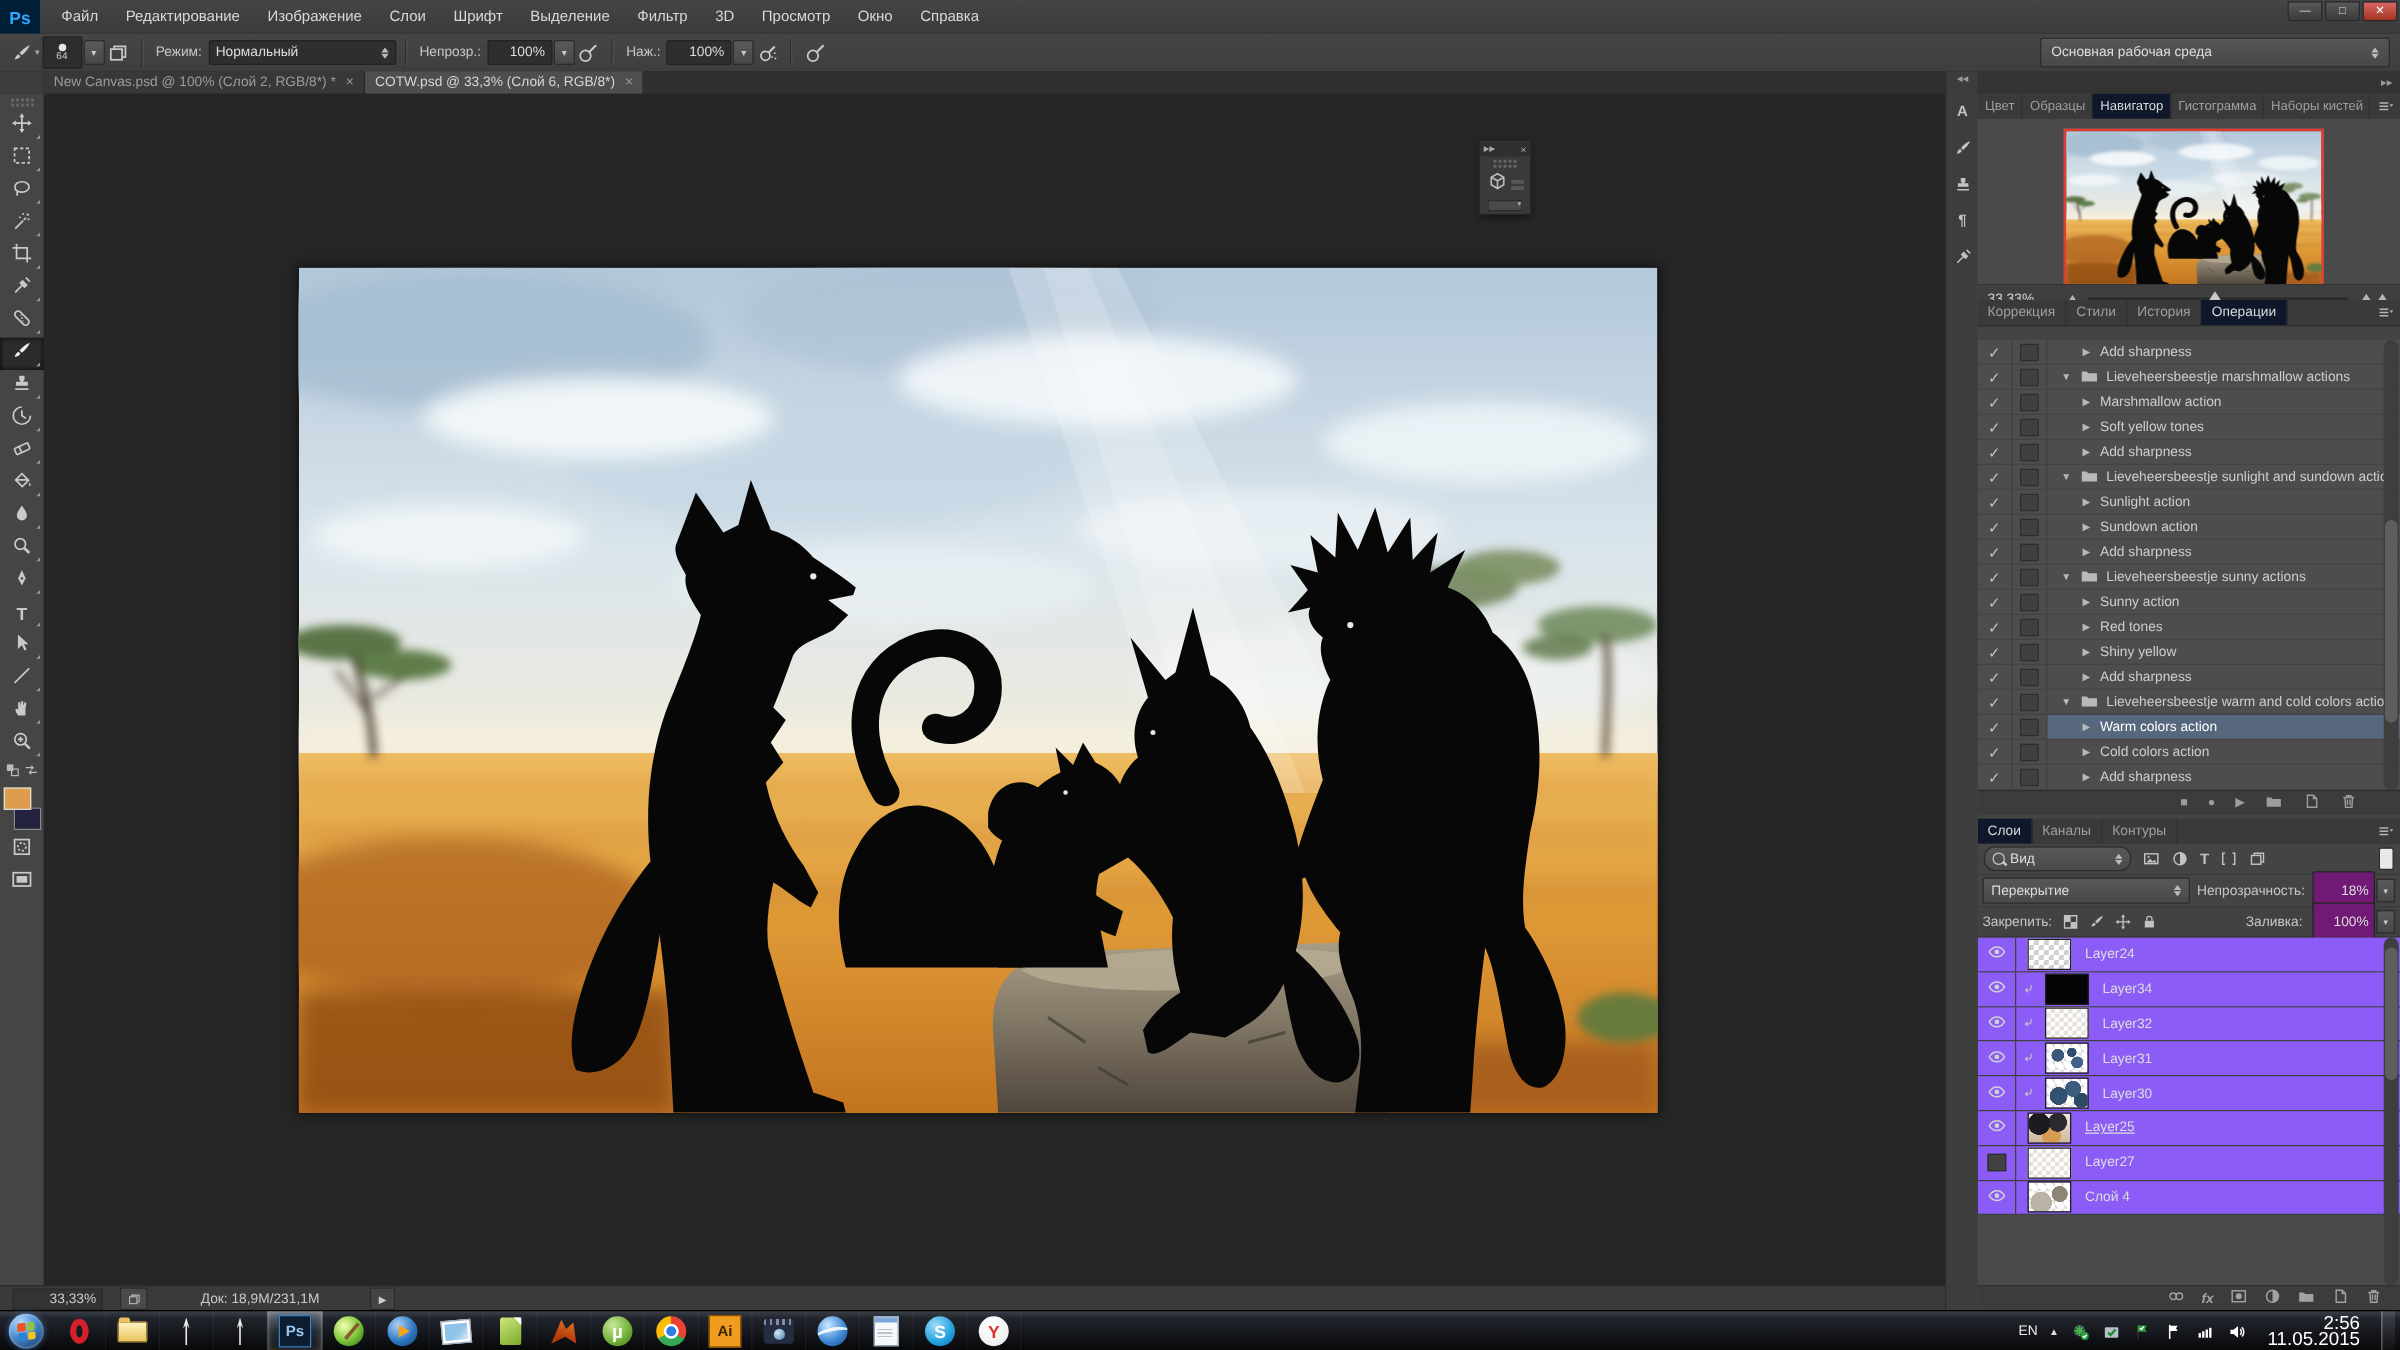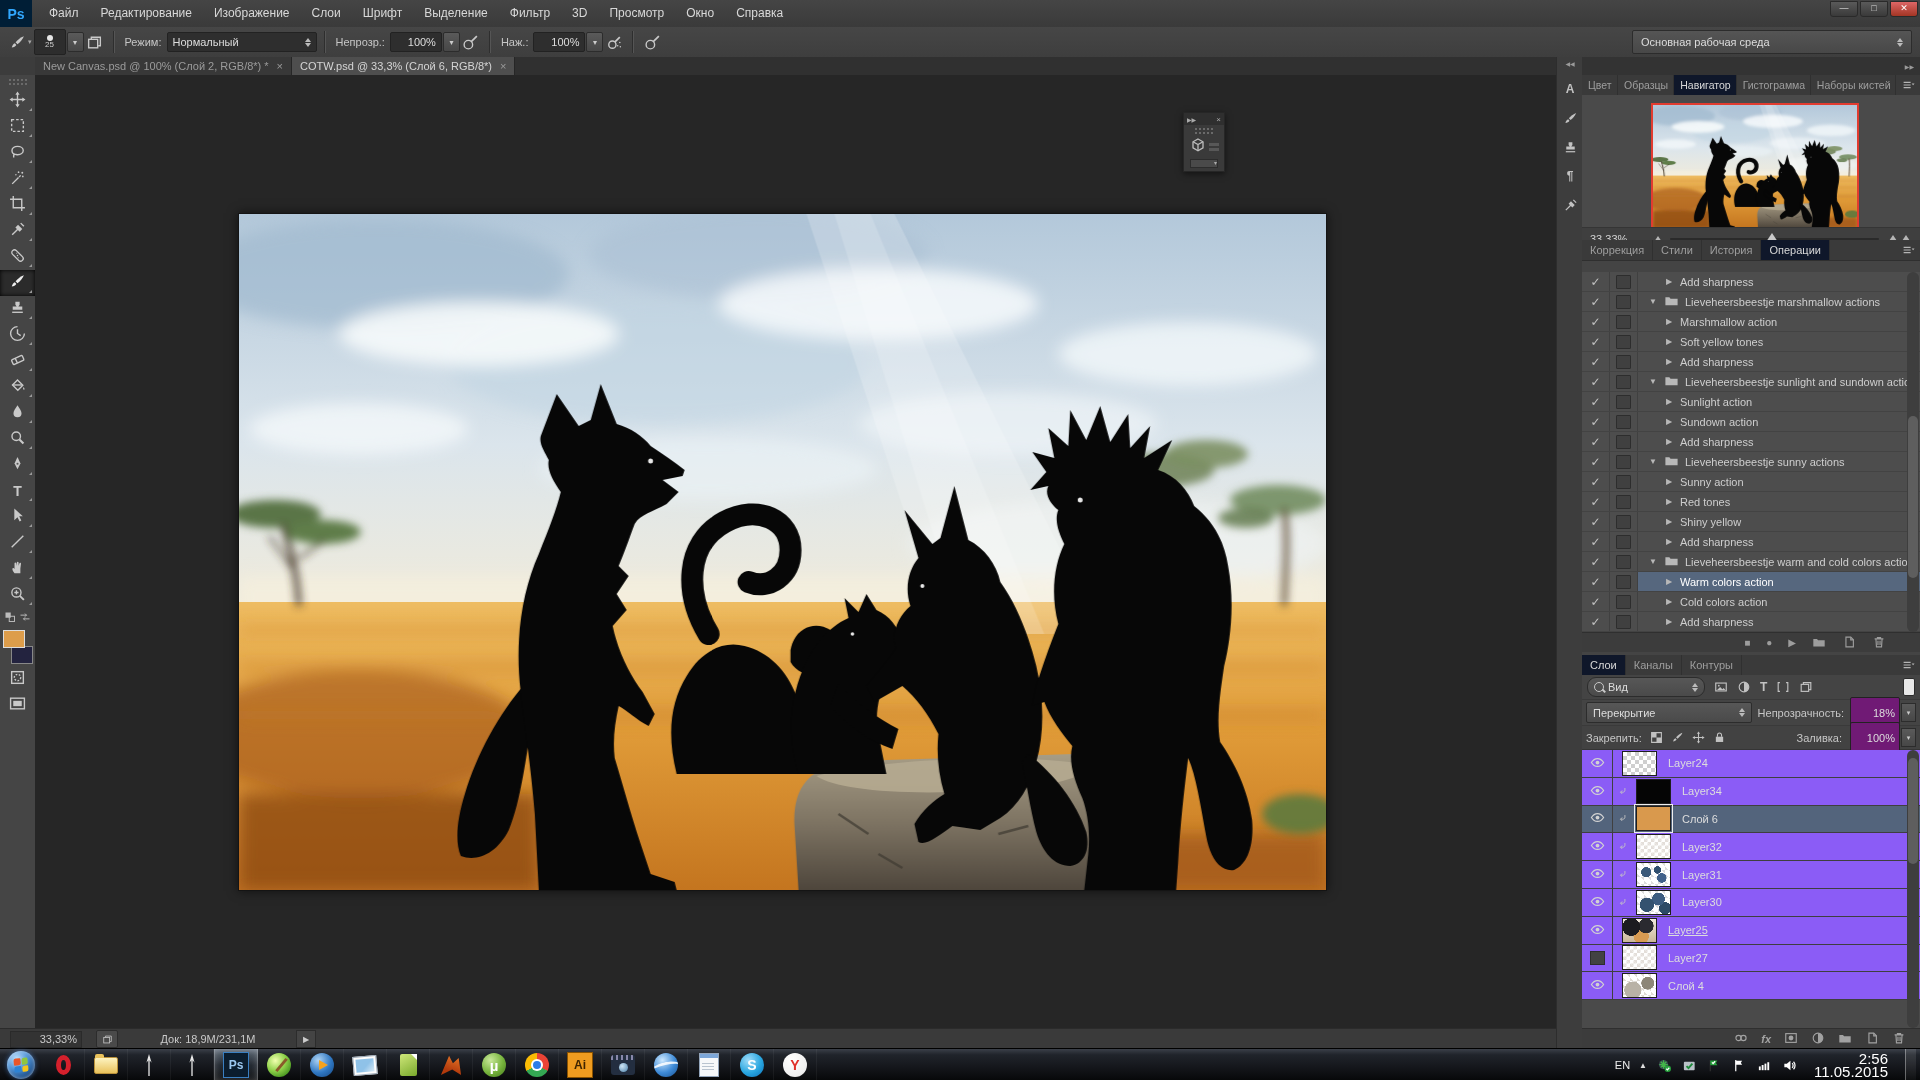--- a/index.html
+++ b/index.html
@@ -397,21 +397,21 @@
   <div id="optionsbar">
     <span class="ob-ic" style="margin-left:6px" id="ob-brush-icon">
         <svg viewBox="0 0 16 16" fill="none" stroke-width="1.3">
           <path d="M14 2c-2.8 1-6 3.6-7.8 5.8L8 9.6C10.2 7.8 13 4.8 14 2z" fill="currentColor"></path>
           <path d="M5.6 8.8C4 9.2 3.2 10.6 2.6 12.8c2-.4 3.4-.9 4.3-2.4z" fill="currentColor"></path>
         </svg>
       </span>
     <span style="font-size:7px;color:#aaa">▾</span>
     <div id="brush-chip">
       <span class="dot"></span>
-      <span class="sz">25</span>
+      <span class="sz">64</span>
     </div>
     <span class="ob-dd">▾</span>
     <span class="ob-ic" id="ob-panel-toggle">
         <svg viewBox="0 0 16 16" fill="none" stroke-width="1.3">
           <rect x="2.5" y="5" width="8.5" height="8" stroke="currentColor"></rect>
           <path d="M5 5V3h8.5v8H11.5" stroke="currentColor"></path>
         </svg>
       </span>
     <span class="ob-sep"></span>
     <span class="ob-lab">Режим:</span>
@@ -1090,36 +1090,20 @@
               </svg></span>
           </span>
           <span class="lay-clip">
             <svg viewBox="0 0 16 16" fill="none" stroke-width="1.3">
               <path d="M11.5 3v3.2c0 1.6-1.2 2.8-2.8 2.8H5.5" stroke="currentColor"></path>
               <path d="M7.5 6.5 5 9l2.5 2.5" stroke="currentColor"></path>
             </svg>
           </span>
           <div class="lay-thumb thumb-black"></div>
           <span class="lay-name">Layer34</span>
-        </div>
-        <div class="lay-row selected">
-          <span class="lay-eye">
-            <span><svg viewBox="0 0 16 16" fill="none" stroke-width="1.3">
-                <path d="M1.5 8C3.2 5.2 5.5 3.8 8 3.8S12.8 5.2 14.5 8C12.8 10.8 10.5 12.2 8 12.2S3.2 10.8 1.5 8z" stroke="currentColor"></path>
-                <circle cx="8" cy="8" r="2" fill="currentColor"></circle>
-              </svg></span>
-          </span>
-          <span class="lay-clip">
-            <svg viewBox="0 0 16 16" fill="none" stroke-width="1.3">
-              <path d="M11.5 3v3.2c0 1.6-1.2 2.8-2.8 2.8H5.5" stroke="currentColor"></path>
-              <path d="M7.5 6.5 5 9l2.5 2.5" stroke="currentColor"></path>
-            </svg>
-          </span>
-          <div class="lay-thumb thumb-orange"></div>
-          <span class="lay-name">Слой 6</span>
         </div>
         <div class="lay-row">
           <span class="lay-eye">
             <span><svg viewBox="0 0 16 16" fill="none" stroke-width="1.3">
                 <path d="M1.5 8C3.2 5.2 5.5 3.8 8 3.8S12.8 5.2 14.5 8C12.8 10.8 10.5 12.2 8 12.2S3.2 10.8 1.5 8z" stroke="currentColor"></path>
                 <circle cx="8" cy="8" r="2" fill="currentColor"></circle>
               </svg></span>
           </span>
           <span class="lay-clip">
             <svg viewBox="0 0 16 16" fill="none" stroke-width="1.3">

